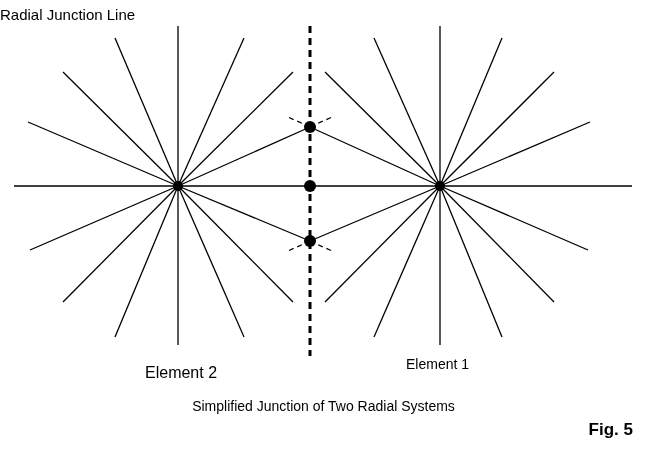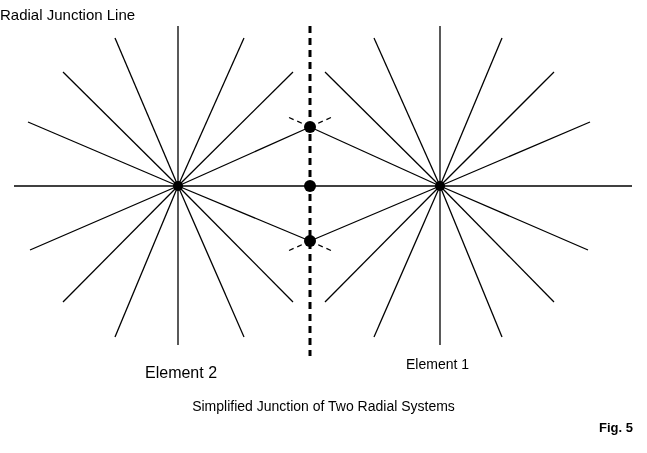--- a/index.html
+++ b/index.html
@@ -56,21 +56,21 @@
     top: 399px;
     left: 0;
     width: 647px;
     text-align: center;
     font-size: 14px;
     font-weight: normal;
   }
   #label-fig-number {
     top: 421px;
     right: 14px;
-    font-size: 13px;
+    font-size: 17px;
     font-weight: bold;
   }
 </style>
 </head>
 <body>
 
 <div id="figure-root">
 
   <svg id="diagram-svg" viewBox="0 0 647 453">
 

